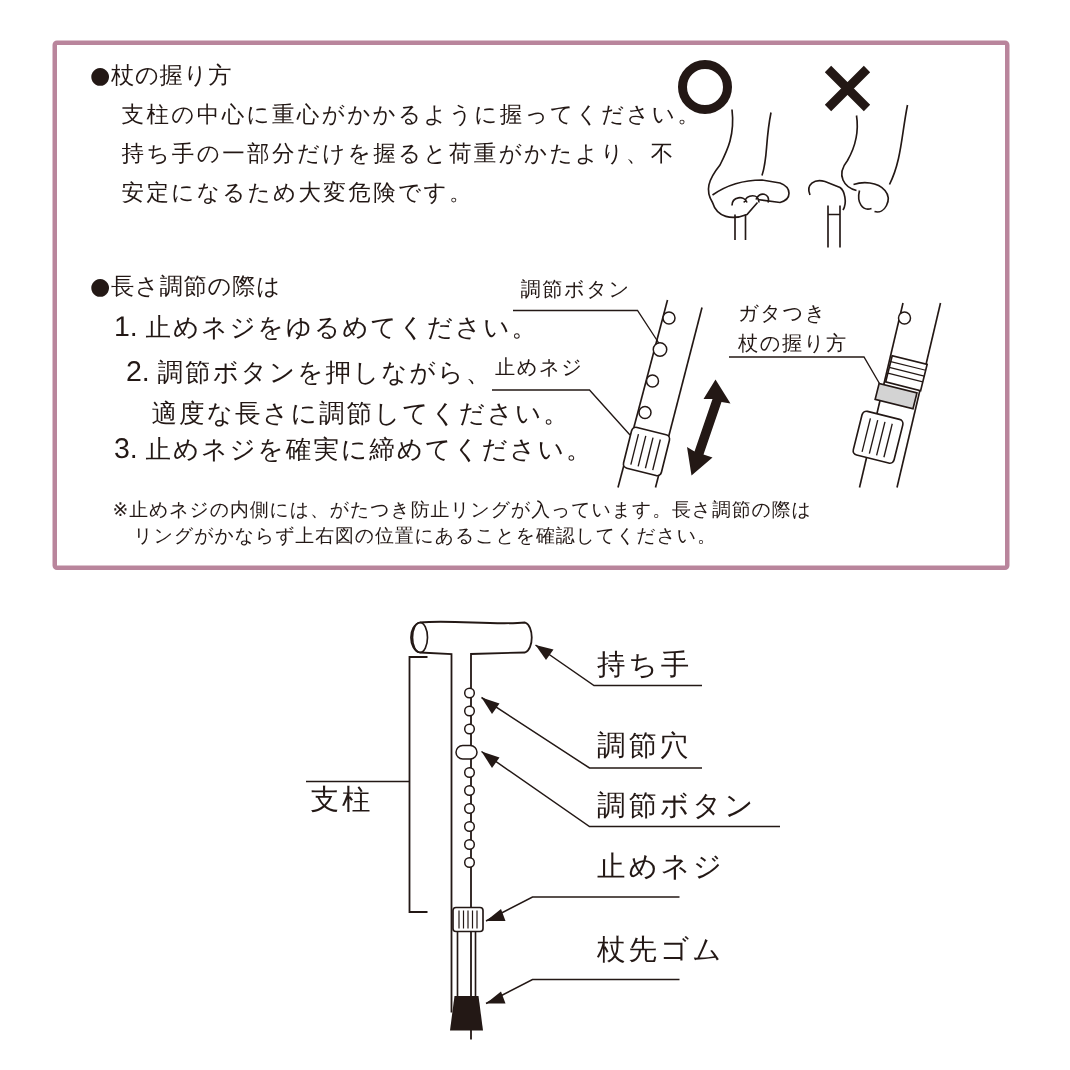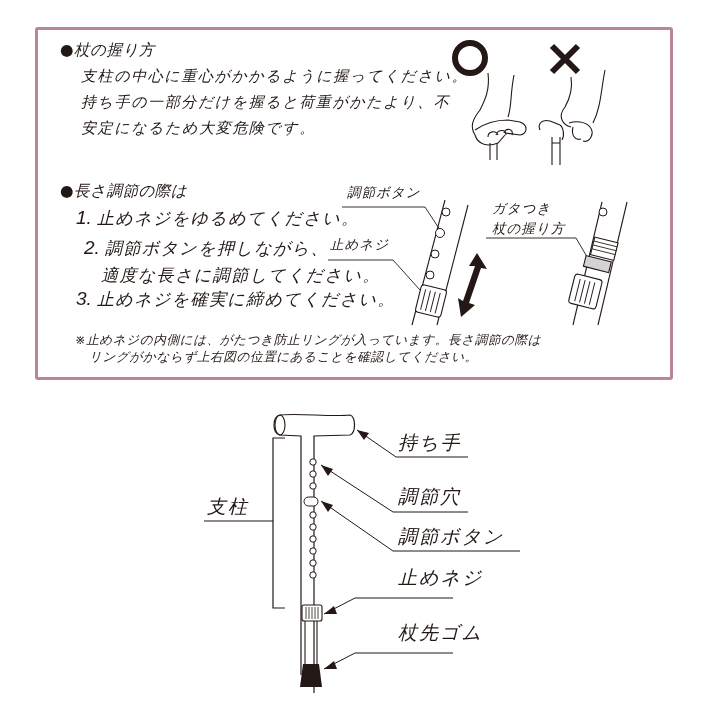--- a/index.html
+++ b/index.html
@@ -1,20 +1,20 @@
 <!DOCTYPE html>
 <html><head>
 <meta charset="utf-8">
 <style>
   html, body { margin:0; padding:0; background:#ffffff; }
   body { width:713px; height:713px; position:relative; overflow:hidden;
          font-family:"DejaVu Sans", "Liberation Sans", sans-serif; color:#231815; }
   .frame { position:absolute; left:35px; top:27px; width:638px; height:353px;
            border:3px solid #b9859c; border-radius:3px; box-sizing:border-box; }
-  .abs { position:absolute; white-space:nowrap;font-style:italic; }
+  .abs { position:absolute; white-space:nowrap; }
   .heading { font-size:15.5px; letter-spacing:0.5px; }
   .body-text { font-size:15px; letter-spacing:1.6px; }
   .step-text { font-size:17px; letter-spacing:1.4px; }
   .step-num { font-size:19px; font-family:"Liberation Sans", sans-serif; }
   .label-sm { font-size:13.5px; letter-spacing:1px; }
   .note { font-size:12.6px; letter-spacing:0.6px; }
   .part-label { font-size:19px; letter-spacing:2px; }
   svg { position:absolute; overflow:visible; }
 </style>
 </head>
@@ -153,17 +153,17 @@
   <g fill="#231815">
     <polygon points="157,25 169,28 164,35"></polygon>
     <polygon points="121,60 133,64 128,71"></polygon>
     <polygon points="121,96 133,100 128,107"></polygon>
     <polygon points="124,209 134,201 137,209"></polygon>
     <polygon points="124,264 134,256 137,264"></polygon>
   </g>
 </svg>
 
 <div class="abs part-label" style="left:398px;top:430px;">持ち手</div>
-<div class="abs part-label" style="left:207px;top:494px;">支柱</div>
+<div class="abs part-label" style="left:207px;top:520px;">支柱</div>
 <div class="abs part-label" style="left:398px;top:484px;">調節穴</div>
 <div class="abs part-label" style="left:398px;top:524px;">調節ボタン</div>
 <div class="abs part-label" style="left:398px;top:565px;">止めネジ</div>
 <div class="abs part-label" style="left:398px;top:620px;">杖先ゴム</div>
 
 </body></html>

